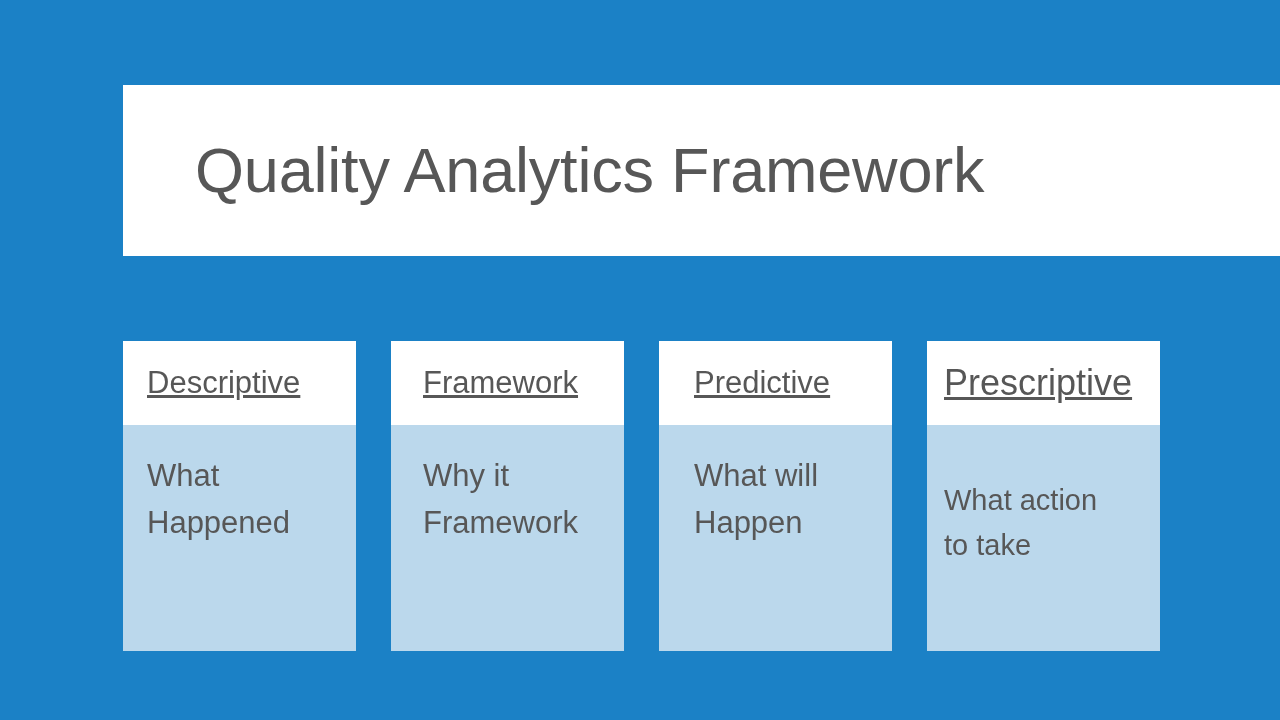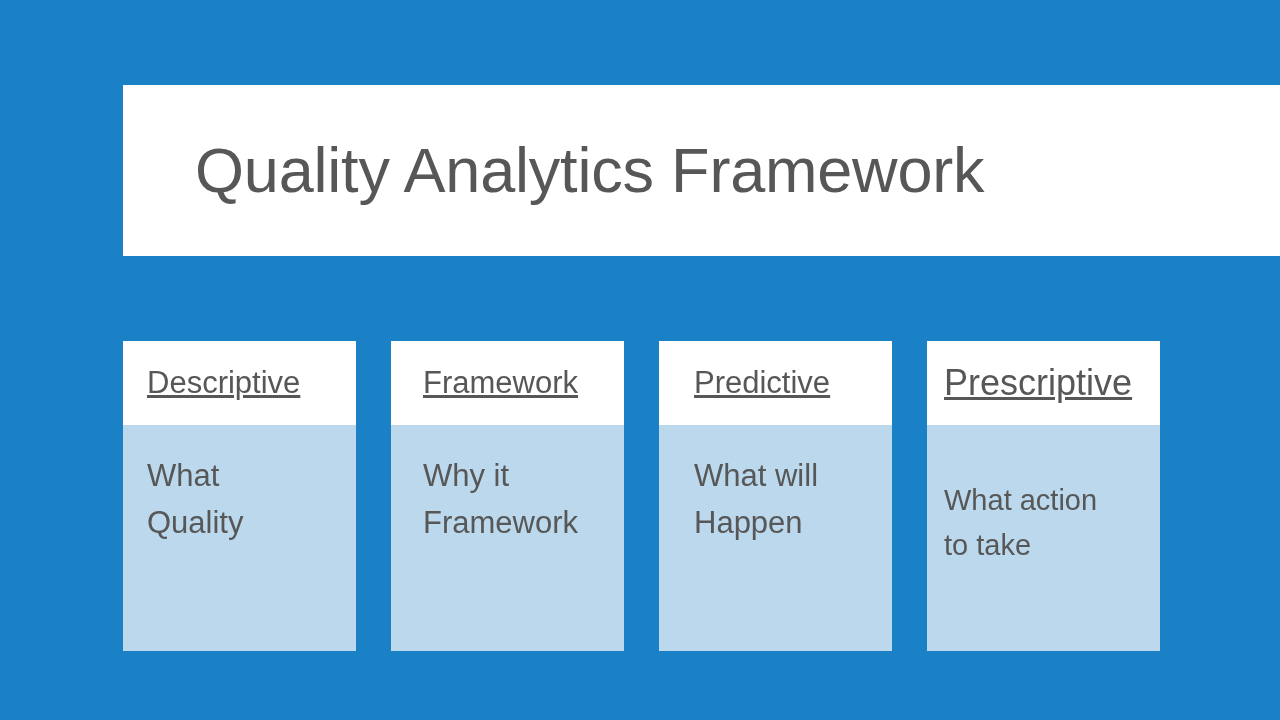--- a/index.html
+++ b/index.html
@@ -118,21 +118,21 @@
   </div>
 
   <div class="card-row">
 
     <div class="card card-1">
       <div class="card-header">
         <span class="card-header-text">Descriptive</span>
       </div>
       <div class="card-body">
         <span class="card-body-text">What
-Quality</span>
+Happened</span>
       </div>
     </div>
 
     <div class="card card-2">
       <div class="card-header">
         <span class="card-header-text">Framework</span>
       </div>
       <div class="card-body">
         <span class="card-body-text">Why it
 Framework</span>

